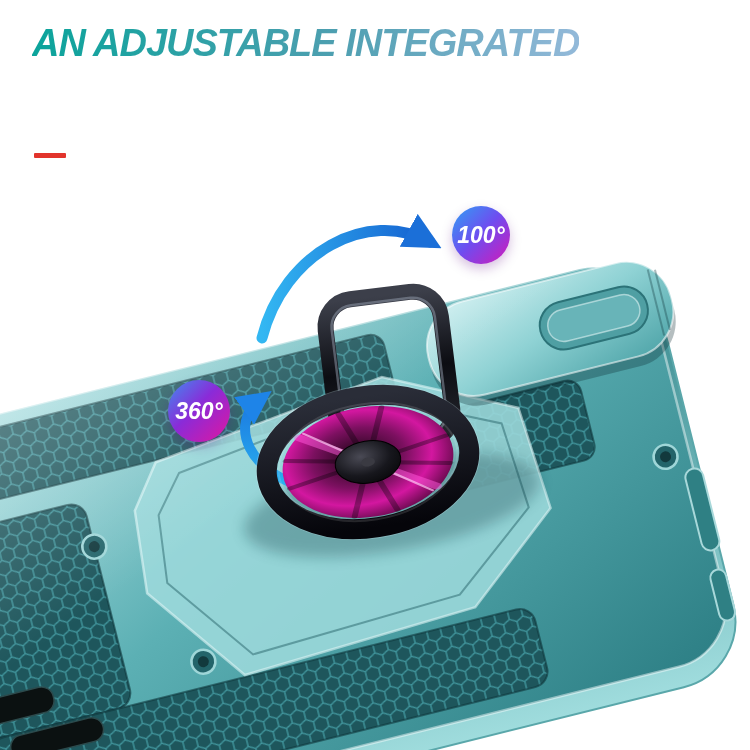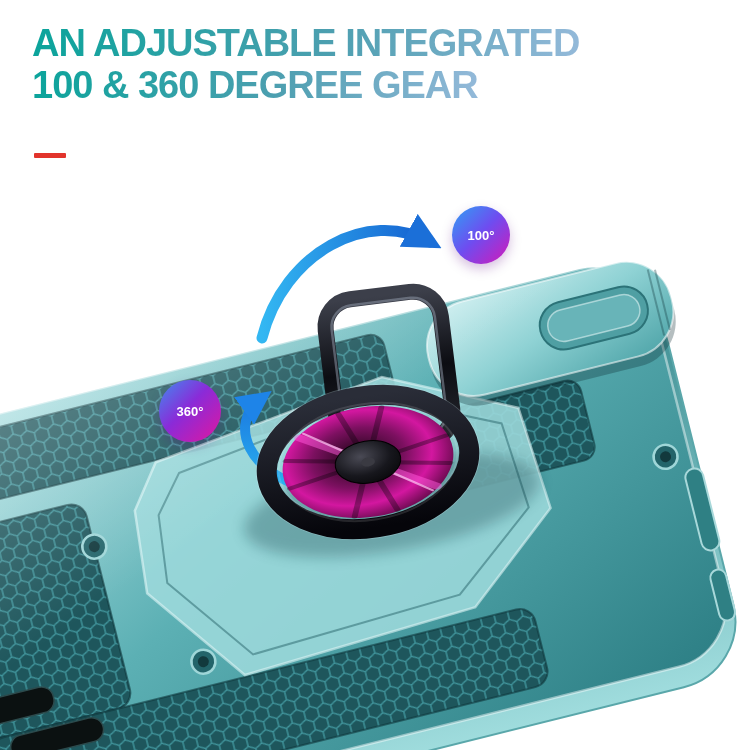--- a/index.html
+++ b/index.html
@@ -1,20 +1,20 @@
 <!DOCTYPE html>
 <html><head>
 <meta charset="utf-8">
 <style>
   html,body{margin:0;padding:0;}
   body{
     width:750px;height:750px;background:#ffffff;overflow:hidden;
     font-family:"Liberation Sans", sans-serif;
   }
-  .stage{position:relative;width:750px;height:750px;}
+  .stage{position:relative;width:750px;height:750px;font-style:italic;}
   .illustration{position:absolute;left:0;top:0;width:750px;height:750px;}
 
   .headline{position:absolute;left:32px;top:22px;z-index:5;}
   .headline .line{
     display:block;
   }
   .headline .line span{
     display:inline-block;
     font-size:38px;font-weight:700;letter-spacing:-1px;line-height:42px;
     text-transform:uppercase;
@@ -22,30 +22,30 @@
     -webkit-background-clip:text;background-clip:text;color:transparent;
   }
   .red-dash{
     position:absolute;left:34px;top:153px;width:32px;height:5px;
     background:#e2342c;border-radius:1px;z-index:5;
   }
 
   .badge{
     position:absolute;border-radius:50%;
     display:flex;align-items:center;justify-content:center;
-    color:#ffffff;font-weight:700;font-size:13px;letter-spacing:0;
+    color:#ffffff;font-weight:700;font-size:23px;letter-spacing:0;
     z-index:6;
     box-shadow:0 5px 12px rgba(90,0,130,0.25);
   }
   .badge-100{
     left:452px;top:206px;width:58px;height:58px;
     background:linear-gradient(135deg,#2fa1f4 0%,#6e4df0 48%,#d418b8 100%);
   }
   .badge-360{
-    left:159px;top:380px;width:62px;height:62px;
+    left:168px;top:380px;width:62px;height:62px;
     background:linear-gradient(135deg,#3f8df0 0%,#8a2bd8 45%,#e016a0 100%);
   }
 </style>
 </head>
 <body>
 
 <div class="stage">
 
   <svg class="illustration" viewBox="0 0 750 750" xmlns="http://www.w3.org/2000/svg">
     <defs>
@@ -182,21 +182,20 @@
         <line x1="22" y1="0" x2="84" y2="0" stroke="rgba(255,200,245,0.7)" stroke-width="3" transform="rotate(225)"></line>
       </g>
       <ellipse cx="368" cy="462" rx="90" ry="58" transform="rotate(-9 368 462)" fill="none" stroke="rgba(255,255,255,0.12)" stroke-width="2"></ellipse>
       <ellipse cx="368" cy="462" rx="33" ry="21" transform="rotate(-9 368 462)" fill="url(#gCap)" stroke="#000000" stroke-width="1"></ellipse>
       <ellipse cx="368" cy="462" rx="7" ry="4.5" transform="rotate(-9 368 462)" fill="#3a3a42"></ellipse>
     </g>
   </svg>
 
   <div class="headline">
     <div class="line"><span>AN ADJUSTABLE INTEGRATED</span></div>
-    <div class="line"><span>100 &amp; 360 DEGREE GEAR</span></div>
   </div>
   <div class="red-dash"></div>
 
   <div class="badge badge-100">
     <span>100°</span>
   </div>
   <div class="badge badge-360">
     <span>360°</span>
   </div>
 

